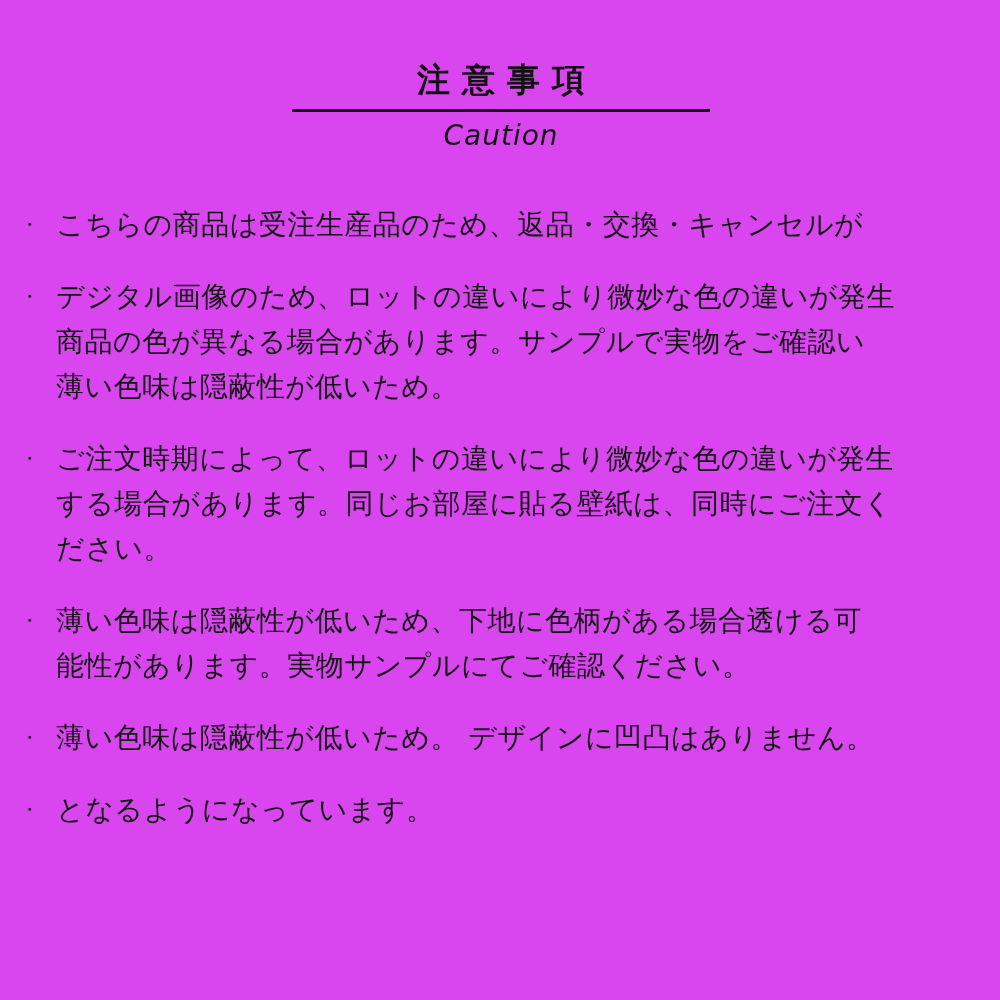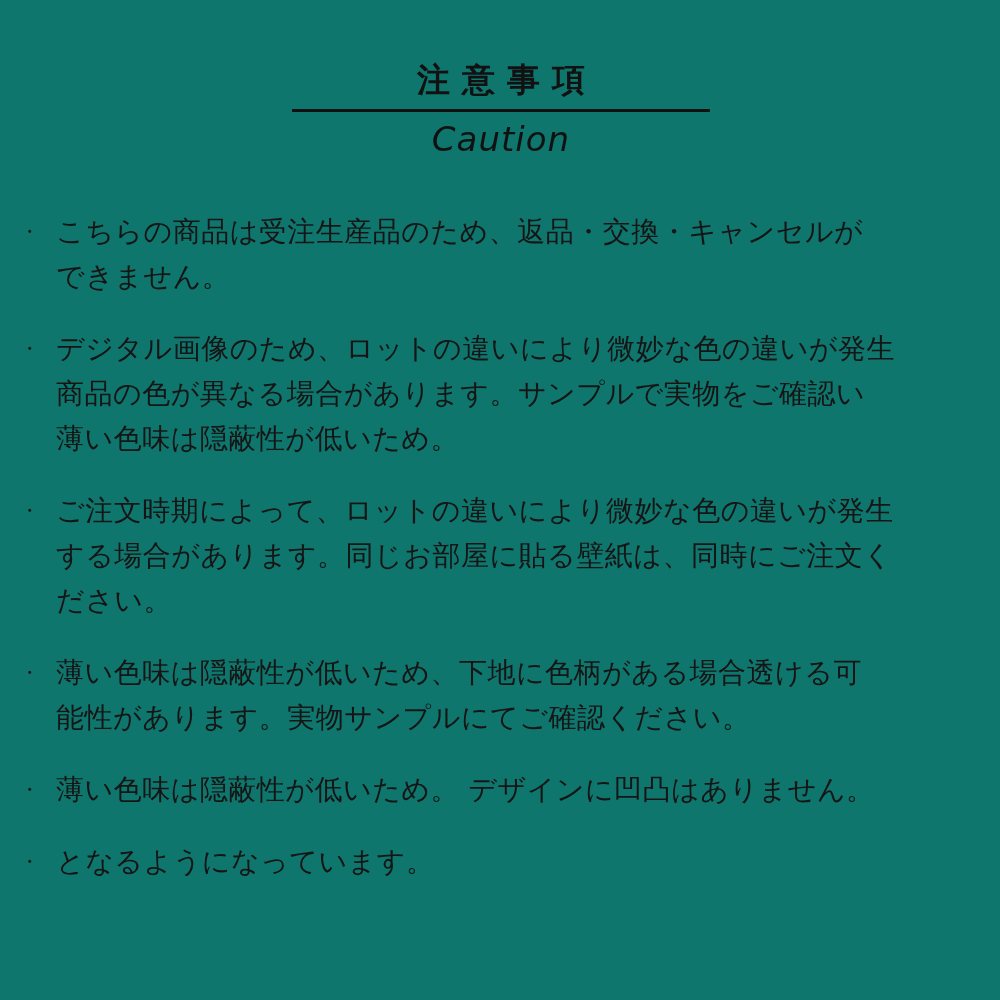--- a/index.html
+++ b/index.html
@@ -5,21 +5,21 @@
   * { box-sizing: border-box; }
   html, body {
     margin: 0;
     padding: 0;
     background: #ffffff;
   }
   .page {
     position: relative;
     width: 1000px;
     height: 1000px;
-    background: #0f766e;
+    background: #d946ef;
     color: #111111;
     font-family: "DejaVu Sans", "Liberation Sans", sans-serif;
     padding: 60px 18px 0 20px;
     overflow: hidden;
   }
   .header {
     text-align: center;
     margin-bottom: 50px;
   }
   .title {
@@ -30,21 +30,21 @@
     color: #111111;
     line-height: 1.2;
   }
   .divider {
     width: 418px;
     height: 3px;
     background: #111111;
     margin: 9px auto 7px auto;
   }
   .subtitle {
-    font-size: 34px;
+    font-size: 28px;
     font-style: italic;
     font-weight: 500;
     letter-spacing: 1px;
     color: #111111;
     line-height: 1.2;
   }
   .items {
     padding: 0;
     margin: 0;
   }
@@ -82,21 +82,20 @@
     <div class="divider"></div>
     <div class="subtitle">Caution</div>
   </div>
 
   <div class="items">
 
     <div class="item">
       <span class="bullet">・</span>
       <div class="item-text">
         <div class="line">こちらの商品は受注生産品のため、返品・交換・キャンセルが</div>
-        <div class="line">できません。</div>
       </div>
     </div>
 
     <div class="item">
       <span class="bullet">・</span>
       <div class="item-text">
         <div class="line">デジタル画像のため、ロットの違いにより微妙な色の違いが発生</div>
         <div class="line">商品の色が異なる場合があります。サンプルで実物をご確認い</div>
         <div class="line">薄い色味は隠蔽性が低いため。</div>
       </div>

